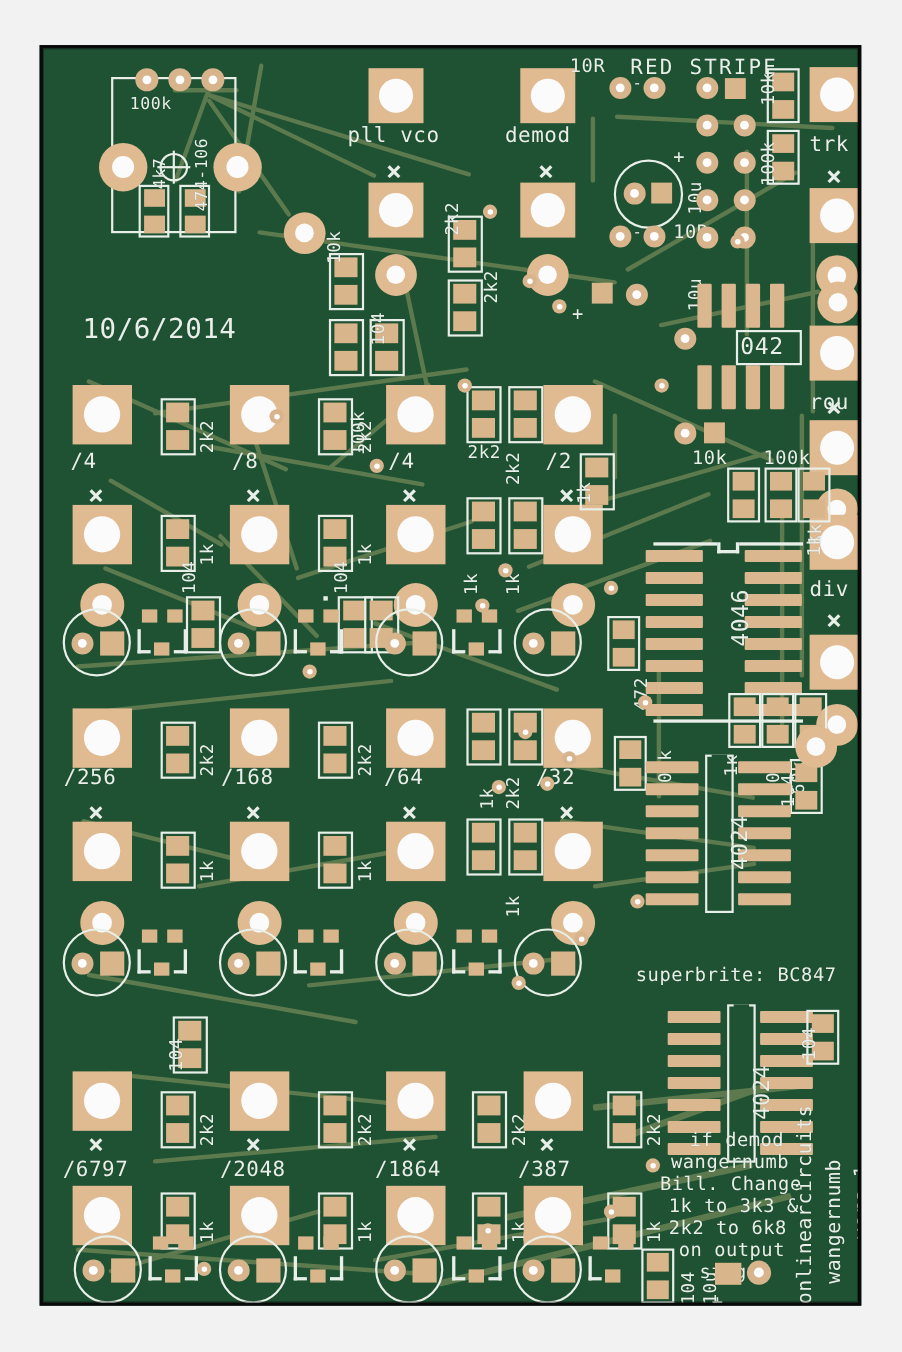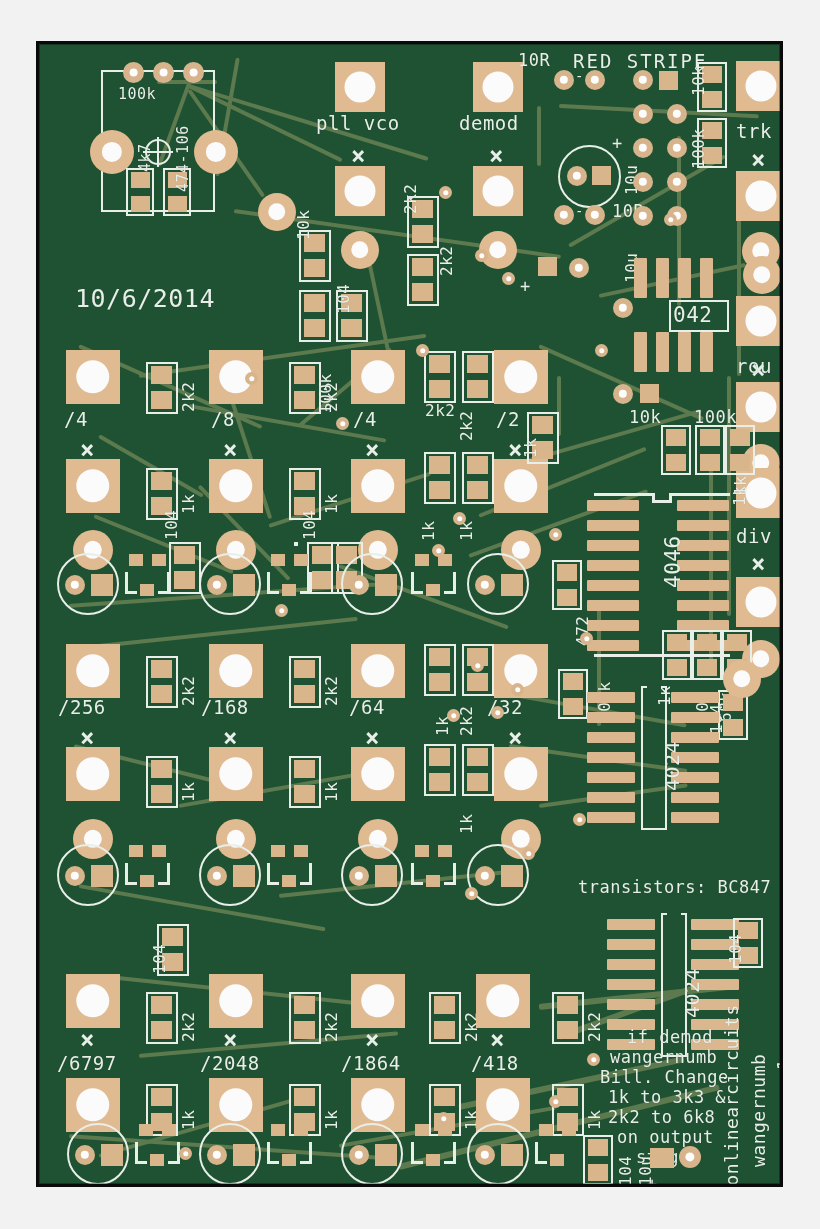--- a/index.html
+++ b/index.html
@@ -377,21 +377,21 @@
     <div class="dippin" style="left:652px;top:995px;width:48px;height:11px;"></div>
     <div class="skbox" style="left:622px;top:869px;width:26px;height:144px;"></div>
     <div class="skline" style="left:628px;top:869px;width:14px;height:9px;background:#1f5233;"></div>
     <div class="sk rot90" style="left:642px;top:974px;font-size:20px;">4024</div>
 
     <div class="skbox" style="left:694px;top:874px;width:30px;height:50px;"></div>
     <div class="smd" style="left:699px;top:878px;width:20px;height:17px;"></div>
     <div class="smd" style="left:699px;top:903px;width:20px;height:17px;"></div>
     <div class="sk rot90" style="left:688px;top:920px;font-size:16px;">104</div>
 
-    <div class="sk" style="left:539px;top:833px;font-size:17px;">transistors: BC847</div>
+    <div class="sk" style="left:539px;top:833px;font-size:17px;">superbrite: BC847</div>
     <div class="sk" style="left:588px;top:983px;font-size:17px;">if demod</div>
     <div class="sk" style="left:571px;top:1003px;font-size:17px;">wangernumb</div>
     <div class="sk" style="left:561px;top:1023px;font-size:17px;">Bill. Change</div>
     <div class="sk" style="left:569px;top:1043px;font-size:17px;">1k to 3k3 &amp;</div>
     <div class="sk" style="left:569px;top:1063px;font-size:17px;">2k2 to 6k8</div>
     <div class="sk" style="left:578px;top:1083px;font-size:17px;">on output</div>
     <div class="sk" style="left:597px;top:1103px;font-size:17px;">stages</div>
 
     <div class="sk rot90" style="left:682px;top:1153px;font-size:18px;">nonlinearcircuits</div>
     <div class="sk rot90" style="left:709px;top:1123px;font-size:18px;">wangernumb</div>
@@ -635,21 +635,21 @@
     <div class="sk rot90" style="left:424px;top:998px;font-size:16px;">2k2</div>
     <div class="skbox" style="left:390px;top:1040px;width:32px;height:52px;"></div>
     <div class="smd" style="left:395px;top:1044px;width:21px;height:18px;"></div>
     <div class="smd" style="left:395px;top:1069px;width:21px;height:18px;"></div>
     <div class="sk rot90" style="left:424px;top:1086px;font-size:16px;">1k</div>
 
     <div class="padsq" style="left:437px;top:930px;width:54px;height:54px;">
         <i></i>
       </div>
     <div class="xm" style="left:451px;top:984px;font-size:24px;">×</div>
-    <div class="sk" style="left:432px;top:1008px;font-size:19px;">/418</div>
+    <div class="sk" style="left:432px;top:1008px;font-size:19px;">/387</div>
     <div class="padsq" style="left:437px;top:1034px;width:54px;height:54px;">
         <i></i>
       </div>
     <div class="skbox" style="left:513px;top:948px;width:32px;height:52px;"></div>
     <div class="smd" style="left:518px;top:952px;width:21px;height:18px;"></div>
     <div class="smd" style="left:518px;top:977px;width:21px;height:18px;"></div>
     <div class="sk rot90" style="left:547px;top:998px;font-size:16px;">2k2</div>
     <div class="skbox" style="left:513px;top:1040px;width:32px;height:52px;"></div>
     <div class="smd" style="left:518px;top:1044px;width:21px;height:18px;"></div>
     <div class="smd" style="left:518px;top:1069px;width:21px;height:18px;"></div>

